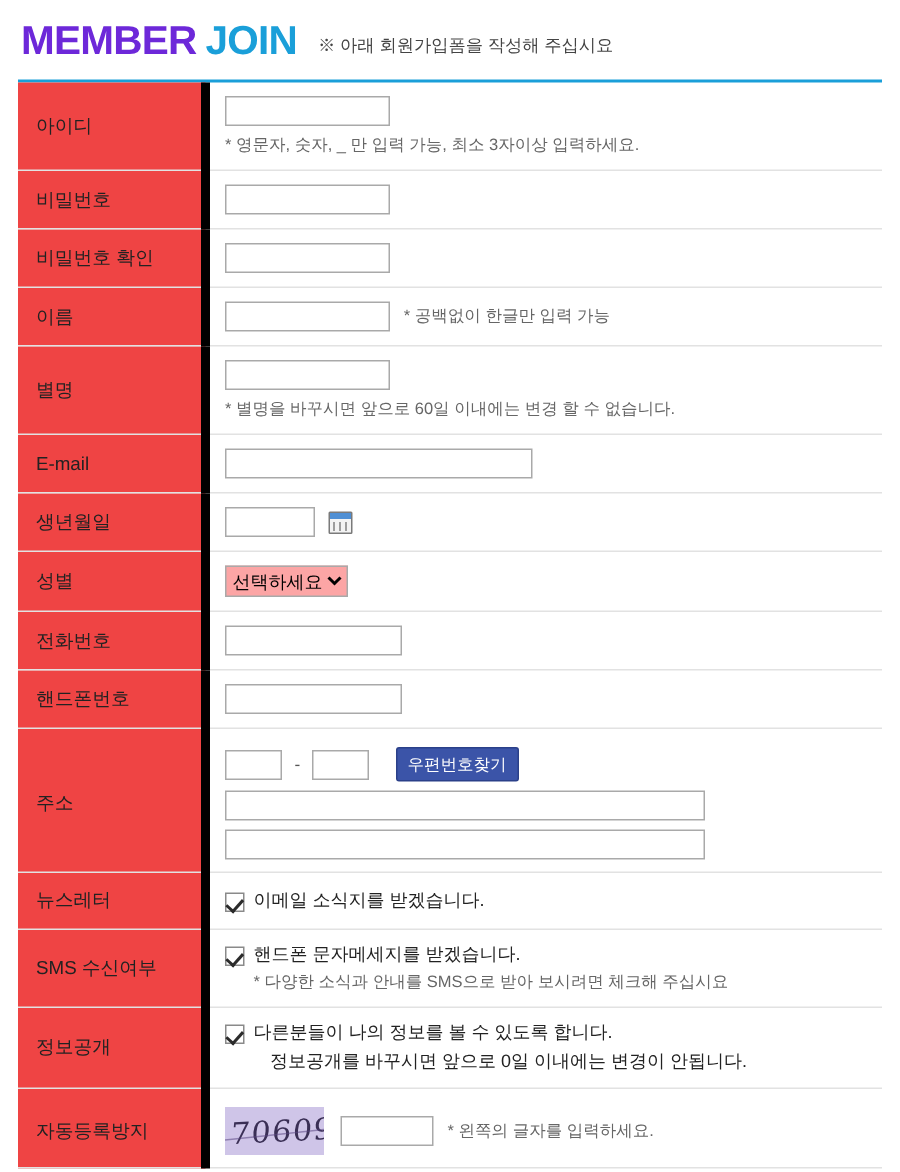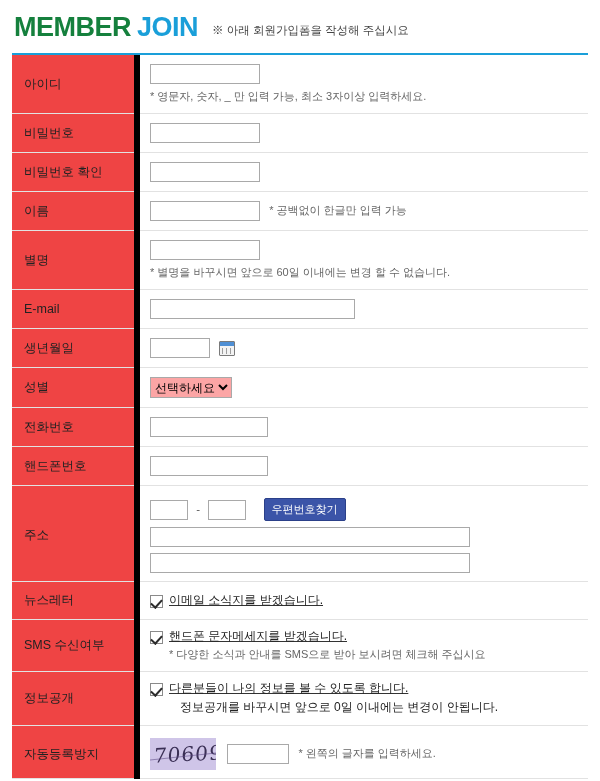--- a/index.html
+++ b/index.html
@@ -21,21 +21,21 @@
     padding: 14px 14px 8px 14px;
     display: flex;
     align-items: flex-end;
   }
   .logo {
     font-size: 27px;
     font-weight: bold;
     letter-spacing: -0.5px;
     line-height: 1;
   }
-  .logo .member { color: #15803d; }
+  .logo .member { color: #6d28d9; }
   .logo .join { color: #1a9fd9; margin-left: 6px; }
   .header-note {
     font-size: 11.5px;
     color: #444;
     margin-left: 14px;
     padding-bottom: 3px;
   }
   .hr-top {
     height: 2px;
     background: #1a9fd9;
@@ -139,21 +139,21 @@
     font-size: 11px;
     padding: 3px 7px;
     border: 1px solid #2b4089;
     border-radius: 2px;
     margin-left: 14px;
     cursor: pointer;
     vertical-align: middle;
   }
   .dash { display:inline-block; width: 14px; text-align:center; color:#555; }
   .addr-line { margin-top: 6px; }
-  .chk-line { display: flex; align-items: flex-end; text-decoration: underline; }
+  .chk-line { display: flex; align-items: flex-end; }
   .chk {
     width: 13px; height: 13px;
     border: 1px solid #8a8a8a;
     background: #fff;
     display: inline-block;
     position: relative;
     margin-right: 6px;
     margin-top: 1px;
     flex: 0 0 auto;
     cursor: pointer;

